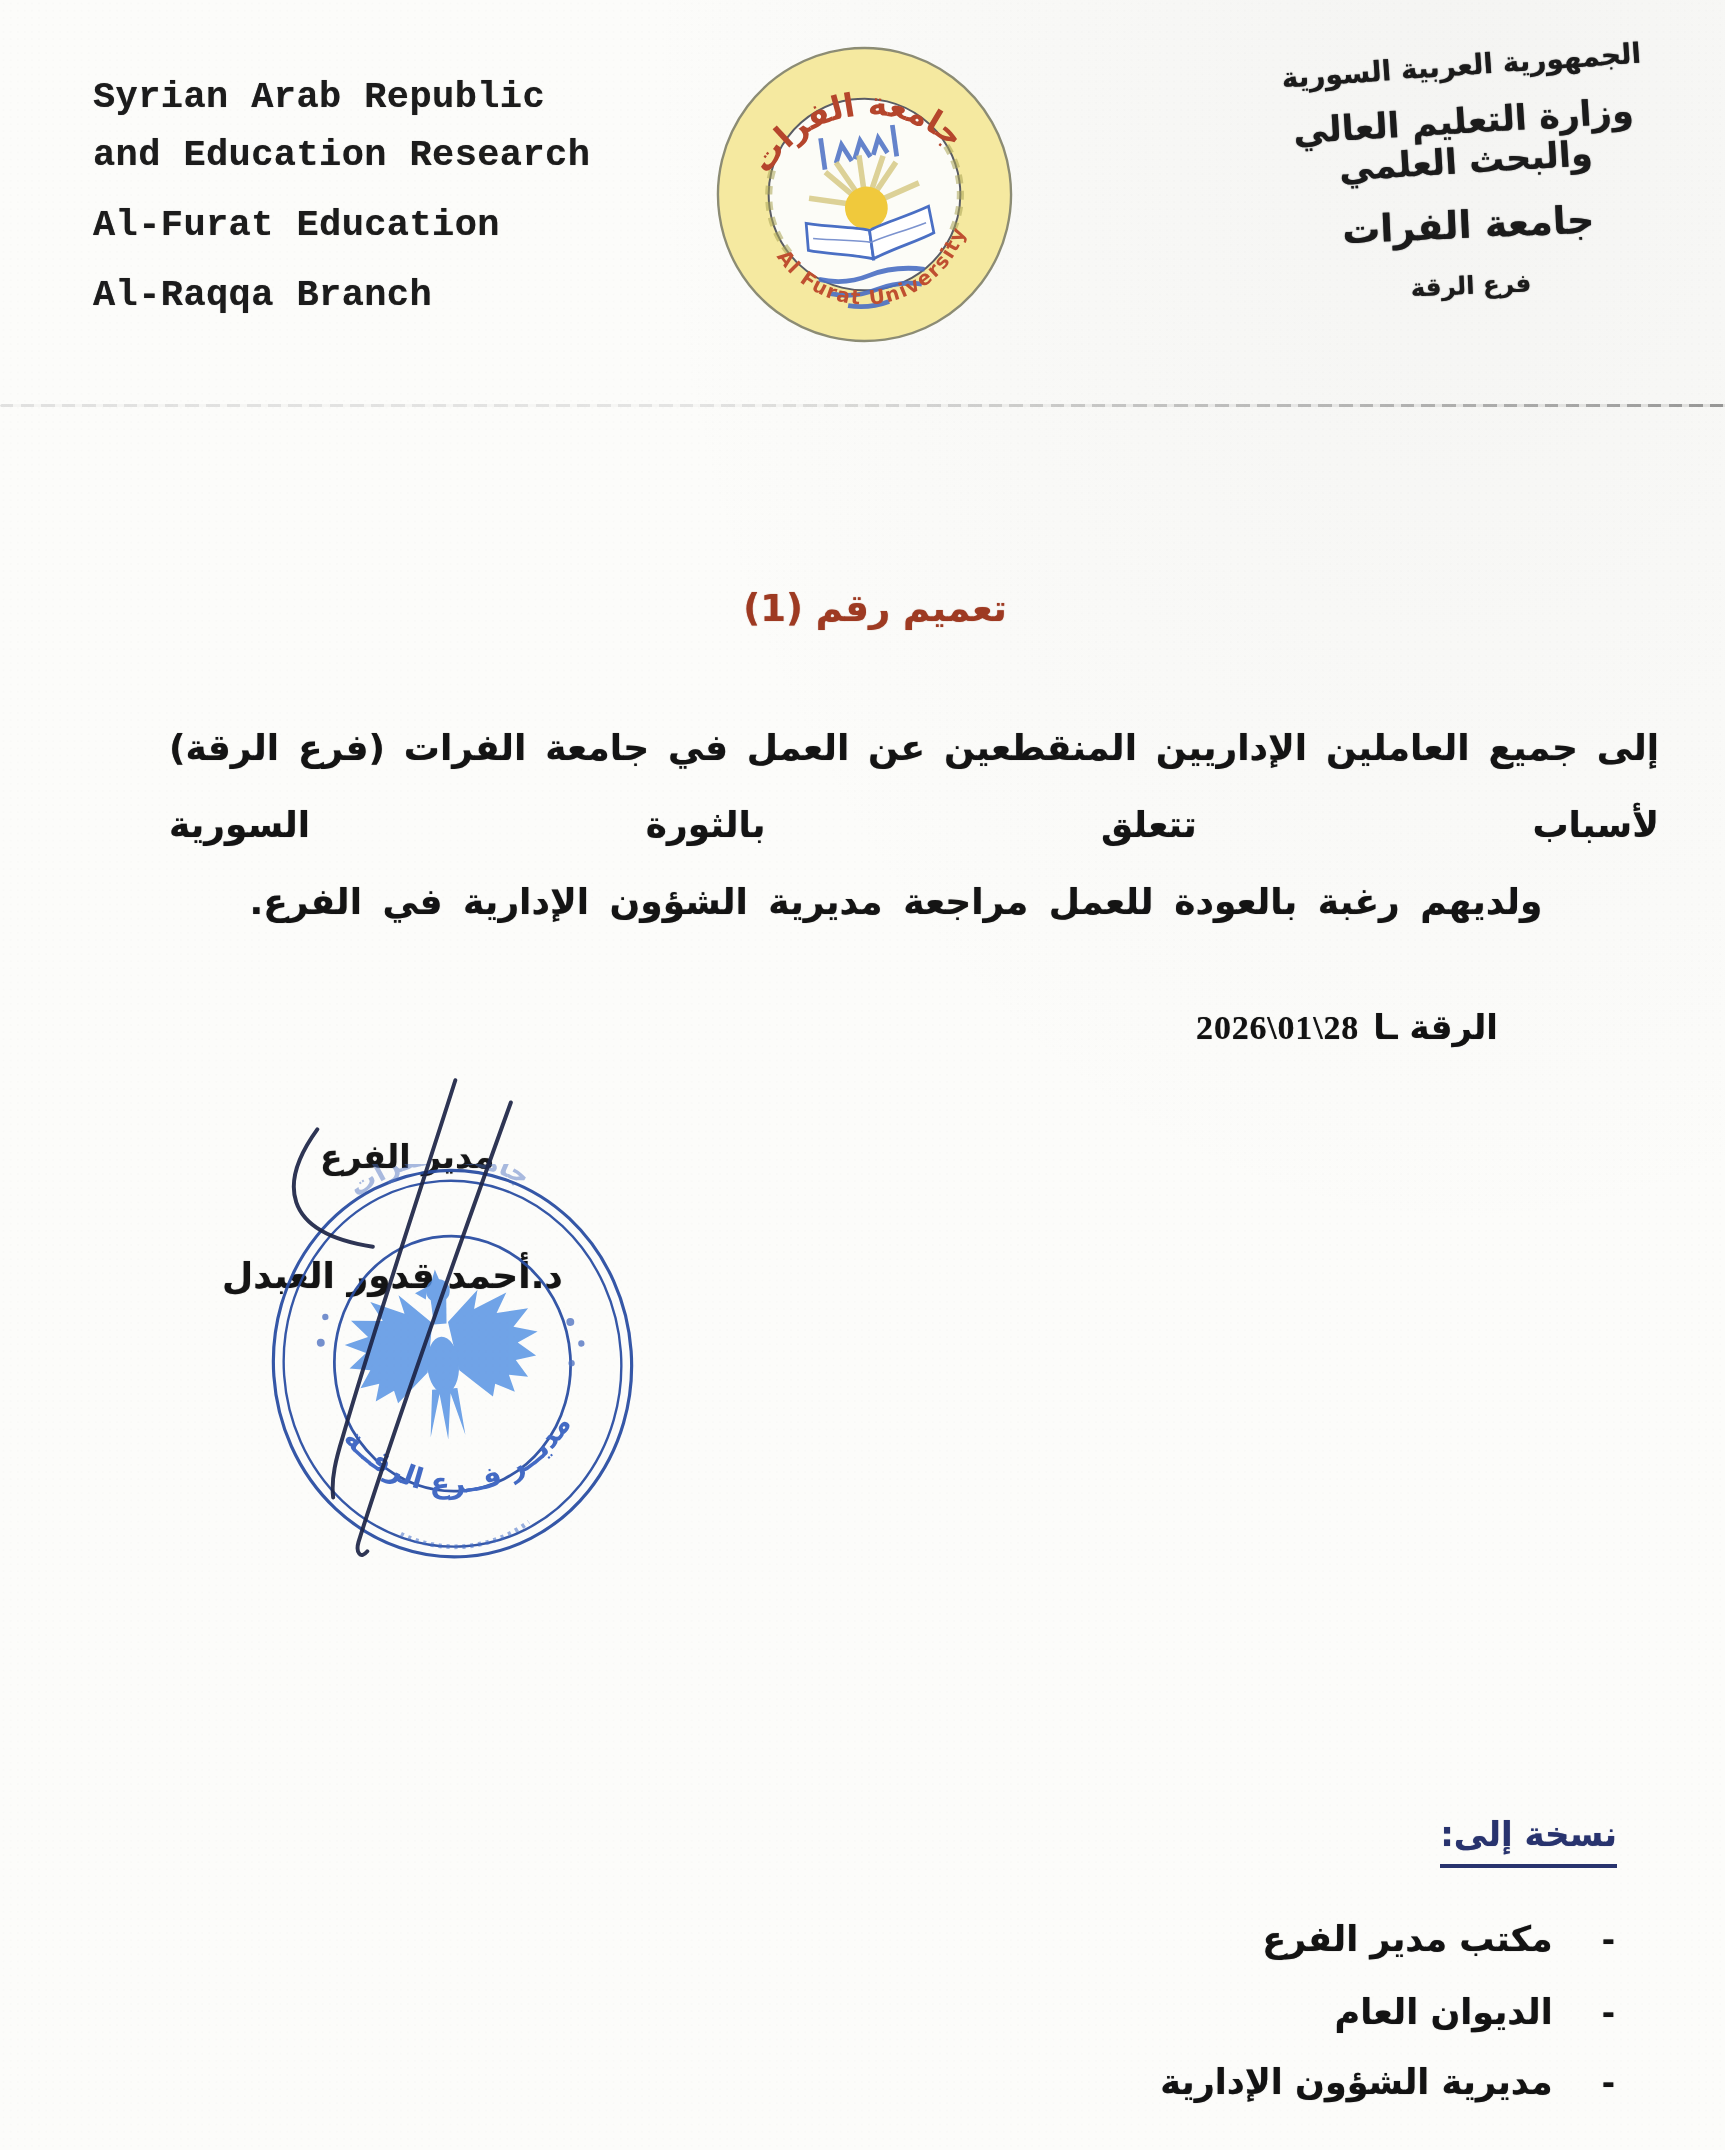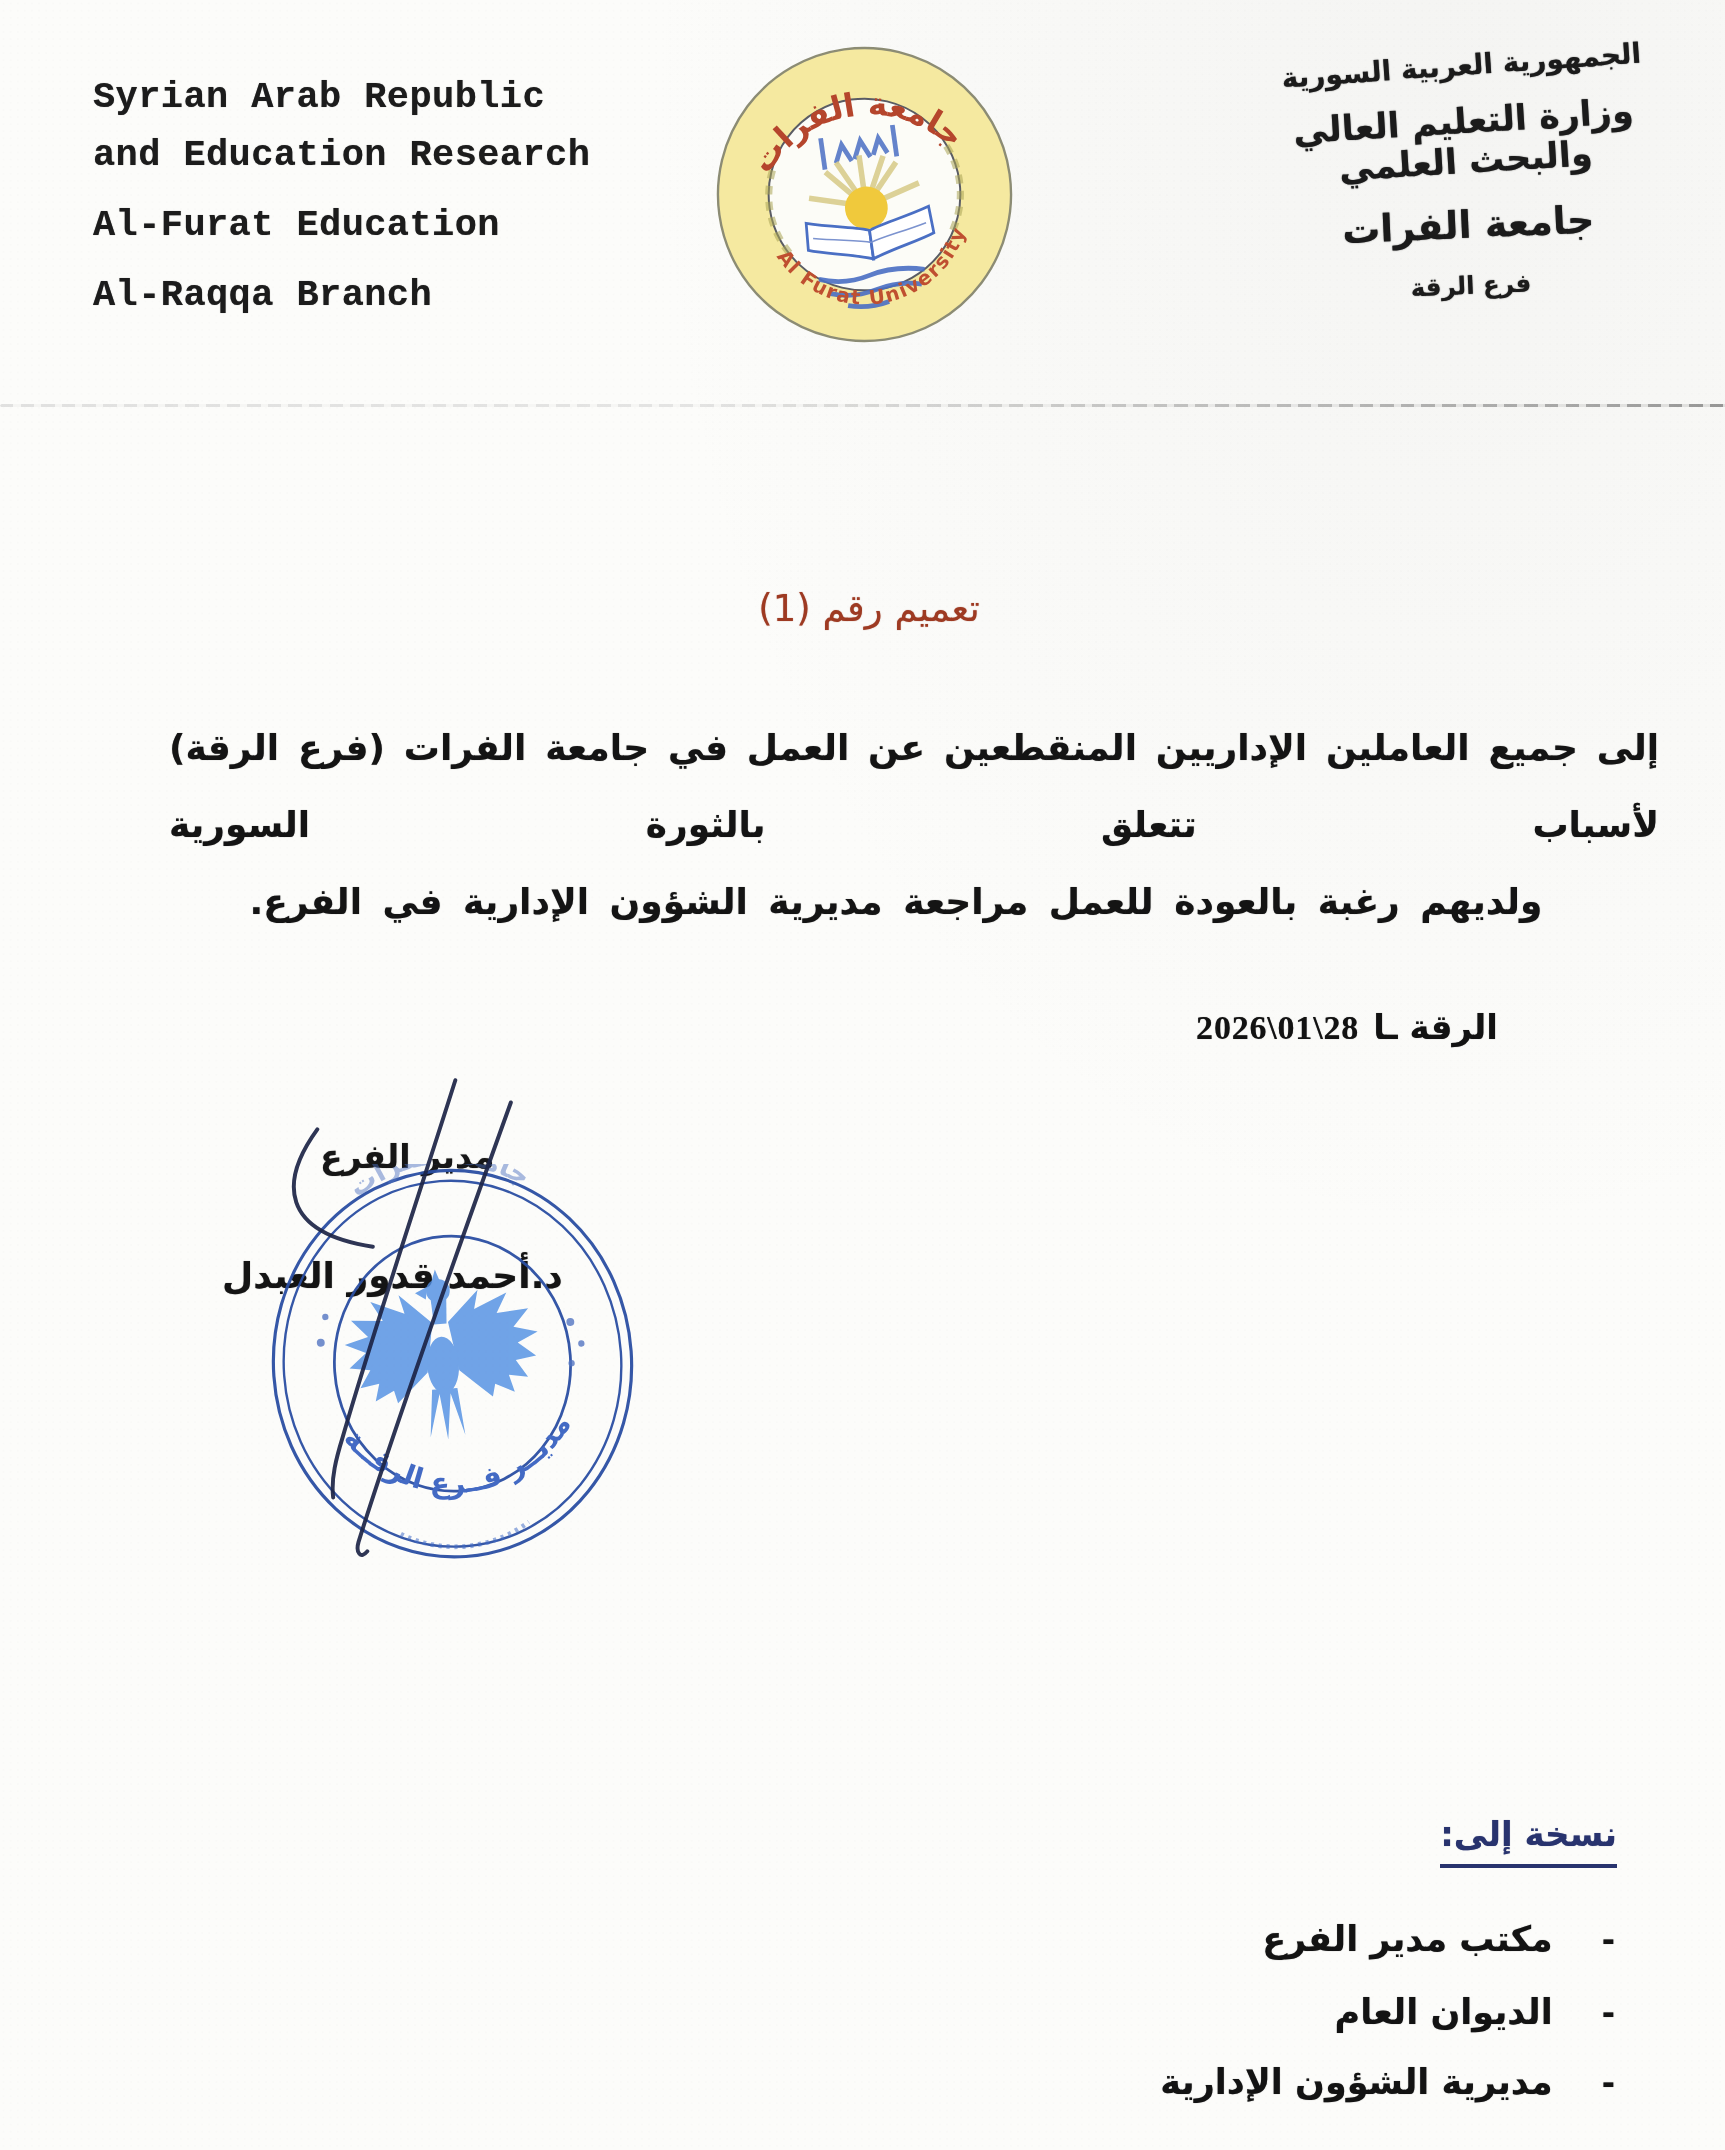--- a/index.html
+++ b/index.html
@@ -24,22 +24,22 @@
   .lh-ar .l2{font-size:35px;margin-top:19px;transform:rotate(-1deg);}
   .lh-ar .l3{font-size:38px;margin-top:22px;}
   .lh-ar .l4{font-size:24.6px;margin-top:24px;}
   
   .sep{position:absolute;left:0;top:404px;width:1726px;height:3.2px;
        background:linear-gradient(90deg,rgba(130,130,130,.22),rgba(120,120,120,.18) 40%,rgba(85,85,85,.5) 92%,rgba(70,70,70,.55));
        -webkit-mask-image:repeating-linear-gradient(90deg,#000 0 13.5px,rgba(0,0,0,.25) 13.5px 20.6px);
                mask-image:repeating-linear-gradient(90deg,#000 0 13.5px,rgba(0,0,0,.25) 13.5px 20.6px);
        border-radius:1.6px;}
   
-  .heading{position:absolute;left:50%;transform:translateX(-50%);margin-left:6px;top:587px;
-           direction:rtl;font-size:37px;font-weight:400;color:#9e3a22;
+  .heading{position:absolute;left:50%;transform:translateX(-50%);margin-left:12px;top:587px;
+           direction:rtl;font-size:37px;font-weight:700;color:#9e3a22;
            text-shadow:0 0 1.1px rgba(140,45,22,.6);}
   
   .body-text{position:absolute;left:133px;width:1526px;top:709px;direction:rtl;
              font-size:36px;font-weight:700;line-height:77px;color:#141414;
              text-shadow:0 0 1px rgba(0,0,0,.45);}
   .body-text .l1{text-align:justify;text-align-last:justify;margin-left:36px;}
   .body-text .l2{text-align:center;word-spacing:8px;}
   
   .date-line{position:absolute;right:228px;top:963px;direction:rtl;display:flex;gap:14.3px;
              align-items:baseline;font-size:34px;font-weight:700;color:#121212;

